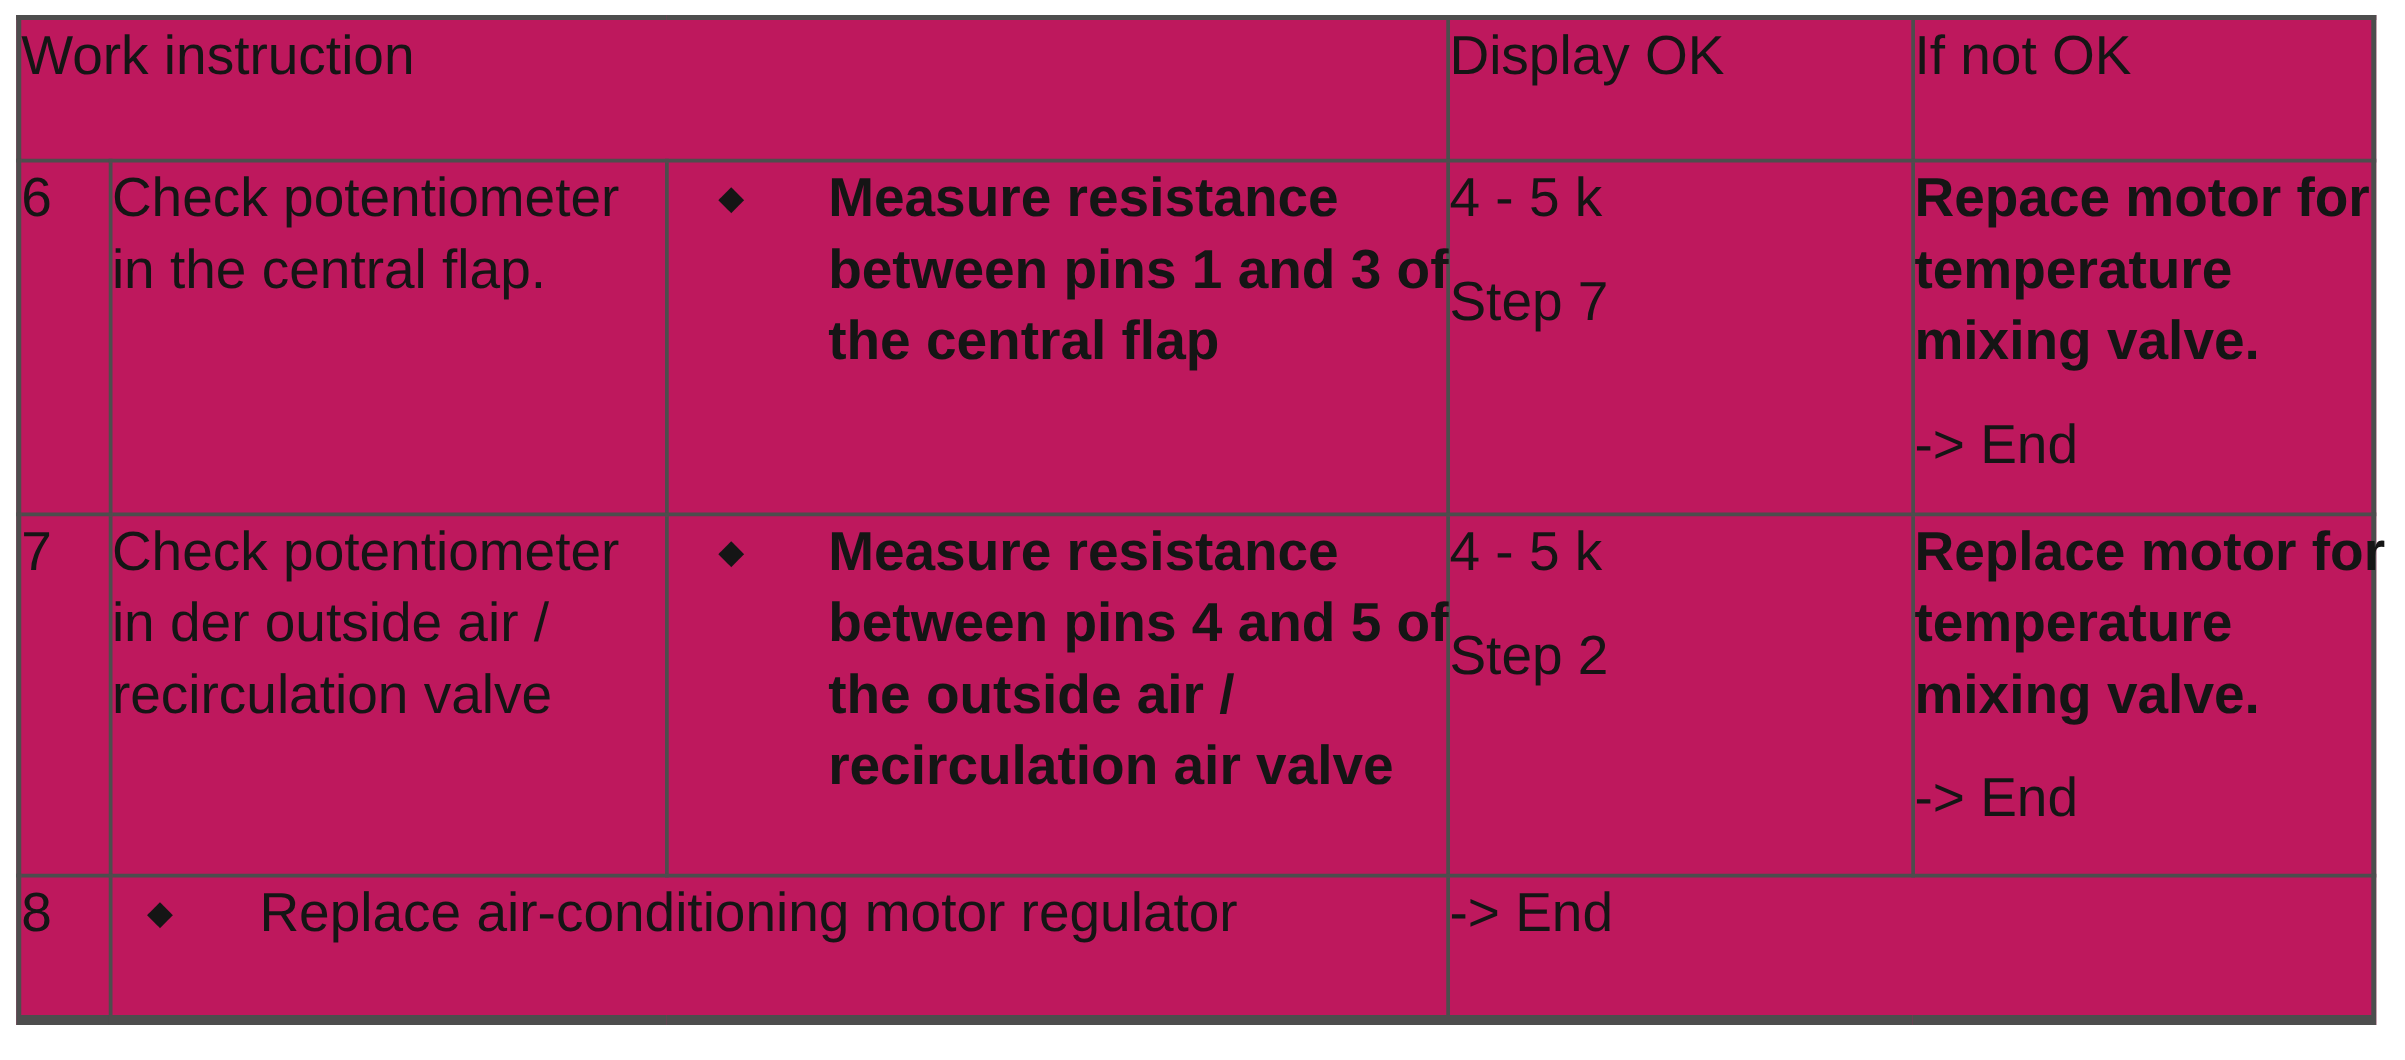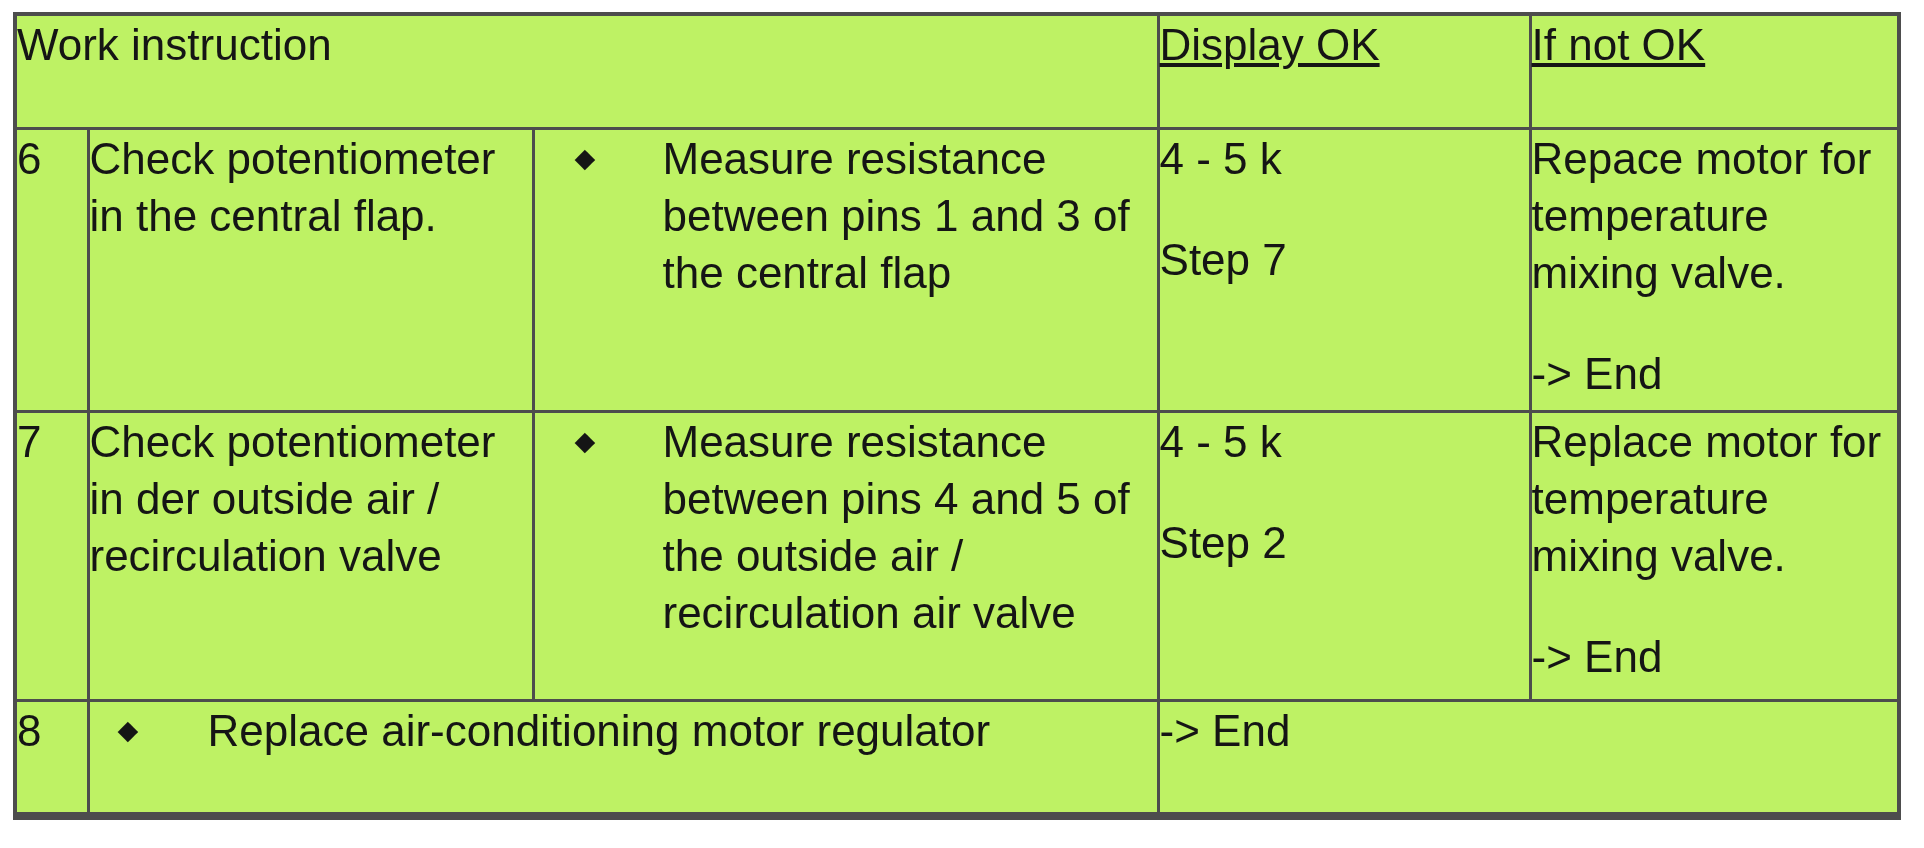--- a/index.html
+++ b/index.html
@@ -14,21 +14,21 @@
     font-family: "Liberation Sans", sans-serif;
     color: #151515;
   }
   table.wi-table {
     position: absolute;
     left: 13px;
     top: 12px;
     width: 1884px;
     border-collapse: collapse;
     table-layout: fixed;
-    background: #bef264;
+    background: #be185d;
   }
   table.wi-table th,
   table.wi-table td {
     border: 3px solid #4d4d4d;
     vertical-align: top;
     font-size: 44px;
     line-height: 57px;
     font-weight: normal;
     text-align: left;
     padding: 0;
@@ -37,59 +37,59 @@
   table.wi-table {
     border: 4px solid #4d4d4d;
     border-bottom-width: 8px;
   }
   th.hdr {
     font-weight: bold;
     font-size: 45px;
     padding-top: 26px;
   }
   th.hdr-main { padding-left: 24px; }
-  th.hdr-col  { padding-left: 28px; text-decoration: underline; }
+  th.hdr-col  { padding-left: 28px; }
 
   tr.row-hdr  { height: 114px; }
   tr.row-6    { height: 283px; }
   tr.row-7    { height: 289px; }
   tr.row-8    { height: 116px; }
 
   td.step {
     text-align: center;
     padding-top: 24px;
   }
   td.task {
     padding: 24px 10px 0 20px;
   }
   td.action-cell { padding-top: 24px; }
   td.okcol  { padding: 24px 10px 0 28px; }
   td.notok  { padding: 24px 0 0 22px; }
 
-  .prelines { white-space: pre; }
+  .prelines { white-space: pre; font-weight: bold; }
 
   .bullet-row {
     display: flex;
     align-items: flex-start;
   }
   .bullet {
     box-sizing: border-box;
     width: 128px;
     padding-left: 40px;
     font-size: 27px;
     line-height: 57px;
     flex: 0 0 auto;
   }
   .row-8 .bullet {
     width: 118px;
     padding-left: 28px;
   }
   .bullet-text { flex: 1 1 auto; }
 
-  .para + .para { margin-top: 44px; }
+  .para + .para { margin-top: 26px; }
   td.row8-result { padding: 24px 10px 0 28px; }
   td.row8-action { padding-top: 24px; }
 </style>
 </head>
 <body>
 
 <table class="wi-table">
   <colgroup>
     <col style="width:73px">
     <col style="width:445px">

